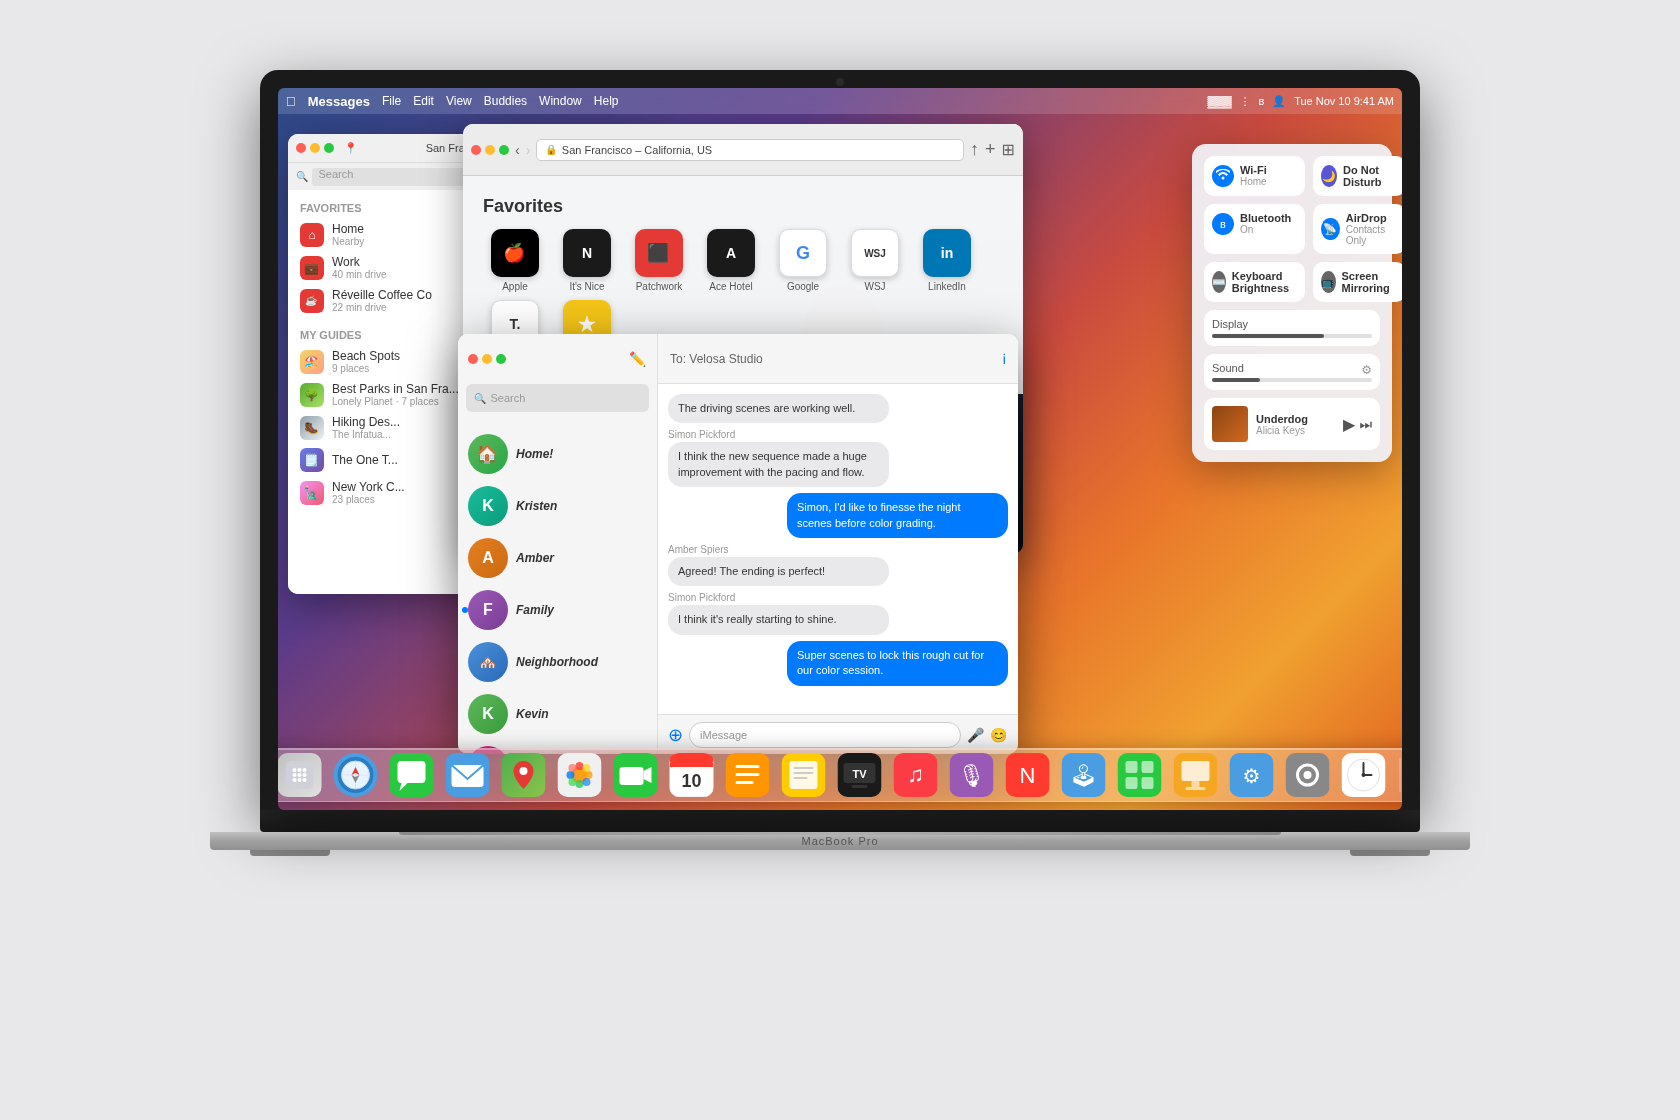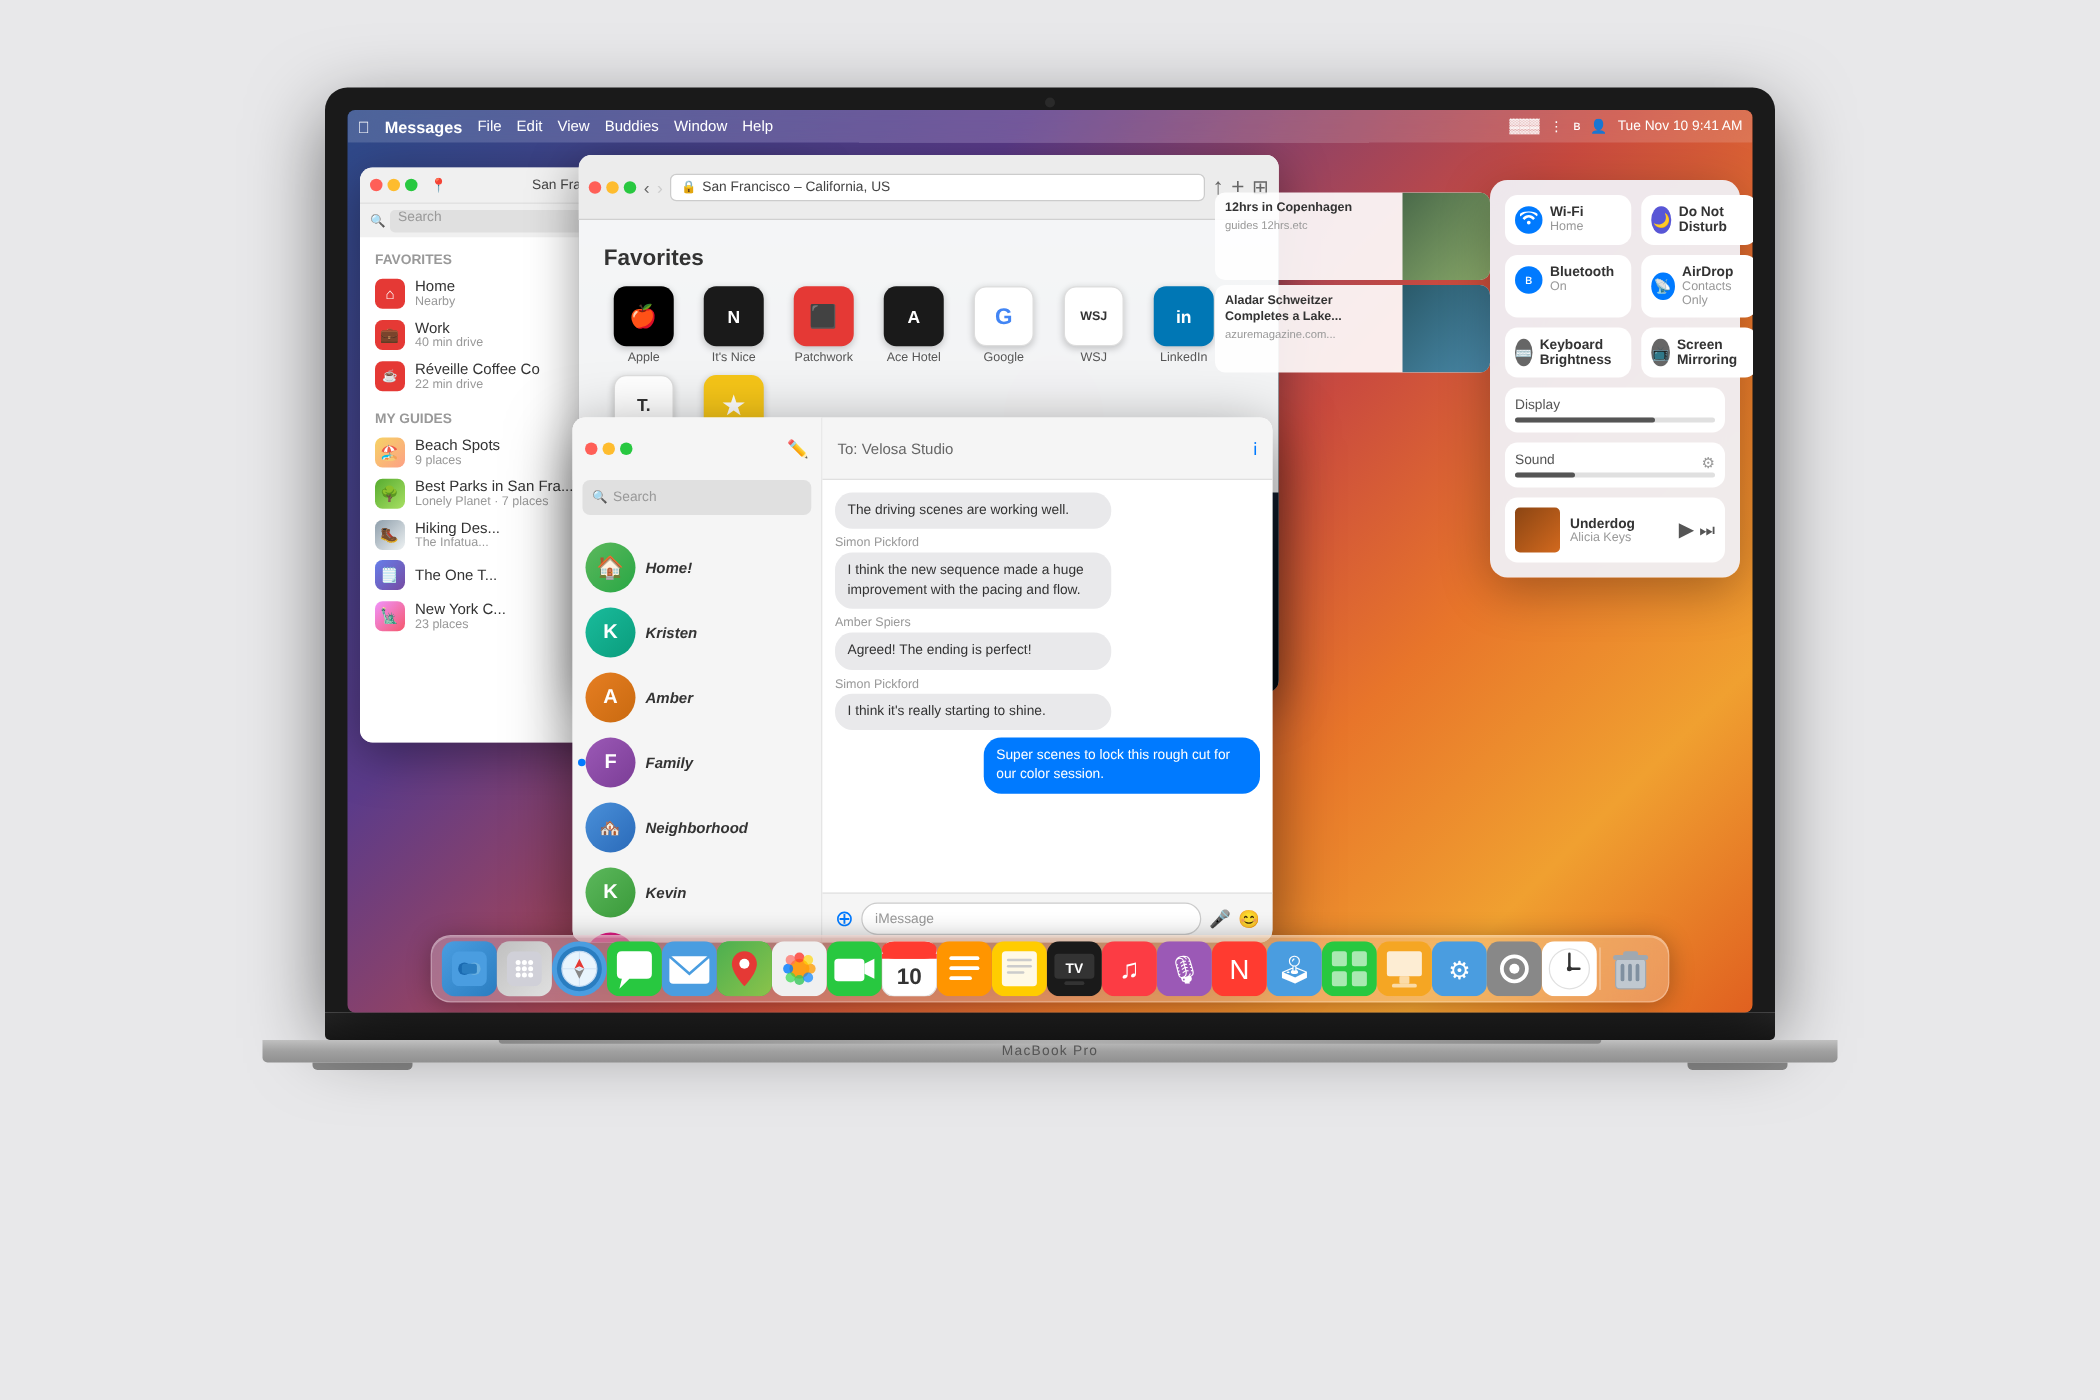--- a/index.html
+++ b/index.html
@@ -586,21 +586,21 @@
       position: absolute;
       bottom: 8px;
       left: 50%;
       transform: translateX(-50%);
       background: rgba(255,255,255,0.25);
       backdrop-filter: blur(20px);
       border-radius: 16px;
       padding: 4px 8px;
       display: flex;
       align-items: center;
-      gap: 0;
+      gap: 12px;
       box-shadow: 0 2px 20px rgba(0,0,0,0.3), inset 0 1px 0 rgba(255,255,255,0.3);
       border: 1px solid rgba(255,255,255,0.3);
     }
 
     .dock-icon {
       width: 44px;
       height: 44px;
       border-radius: 10px;
       display: flex;
       align-items: center;
@@ -1052,20 +1052,25 @@
                 </div>
               </div>
 
               <div>
                 <div class="msg-sender">Simon Pickford</div>
                 <div class="msg-bubble msg-incoming">
                   <span>I think the new sequence made a huge improvement with the pacing and flow.</span>
                 </div>
               </div>
 
+              <div style="display:flex; flex-direction:column; align-items:flex-end;">
+                <div class="msg-bubble msg-outgoing">
+                  <span>Simon, I'd like to finesse the night scenes before color grading.</span>
+                </div>
+              </div>
 
               <div>
                 <div class="msg-sender">Amber Spiers</div>
                 <div class="msg-bubble msg-incoming">
                   <span>Agreed! The ending is perfect!</span>
                 </div>
               </div>
 
               <div>
                 <div class="msg-sender">Simon Pickford</div>
@@ -1084,36 +1089,20 @@
               <span style="font-size:18px; color:#007aff; cursor:pointer;">⊕</span>
               <div class="msg-input-field">
                 <span style="color:#999; font-size:11px;">iMessage</span>
               </div>
               <span style="font-size:14px; color:#999; cursor:pointer;">🎤</span>
               <span style="font-size:14px; color:#999; cursor:pointer;">😊</span>
             </div>
           </div>
         </div>
 
-        <div class="news-tiles">
-          <div class="news-tile">
-            <div class="news-tile-text">
-              <div class="news-tile-title">12hrs in Copenhagen</div>
-              <div class="news-tile-source">guides 12hrs.etc</div>
-            </div>
-            <div class="news-tile-img" style="background: linear-gradient(135deg, #4a6a4a, #8aaa6a);"></div>
-          </div>
-          <div class="news-tile">
-            <div class="news-tile-text">
-              <div class="news-tile-title">Aladar Schweitzer Completes a Lake...</div>
-              <div class="news-tile-source">azuremagazine.com...</div>
-            </div>
-            <div class="news-tile-img" style="background: linear-gradient(135deg, #2a5a6a, #4a8aaa);"></div>
-          </div>
-        </div>
 
         <div class="control-center">
           <div class="cc-grid">
 
             <div class="cc-tile">
               <div class="cc-tile-header">
                 <div class="cc-icon" style="background:#007aff;">
                   <svg width="14" height="14" viewBox="0 0 14 14" fill="white">
                     <path d="M7 10.5a1.5 1.5 0 110-3 1.5 1.5 0 010 3zm-3.5-3.5C4.7 5.8 5.8 5 7 5s2.3.8 3.5 2L12 5.5C10.5 3.9 8.9 3 7 3S3.5 3.9 2 5.5l1.5 1.5zm-3-3C2.5 2.1 4.6 1 7 1s4.5 1.1 6.5 3L15 2.5C12.5.9 9.9 0 7 0S1.5.9-1 2.5L0 4z"></path>
                   </svg>

